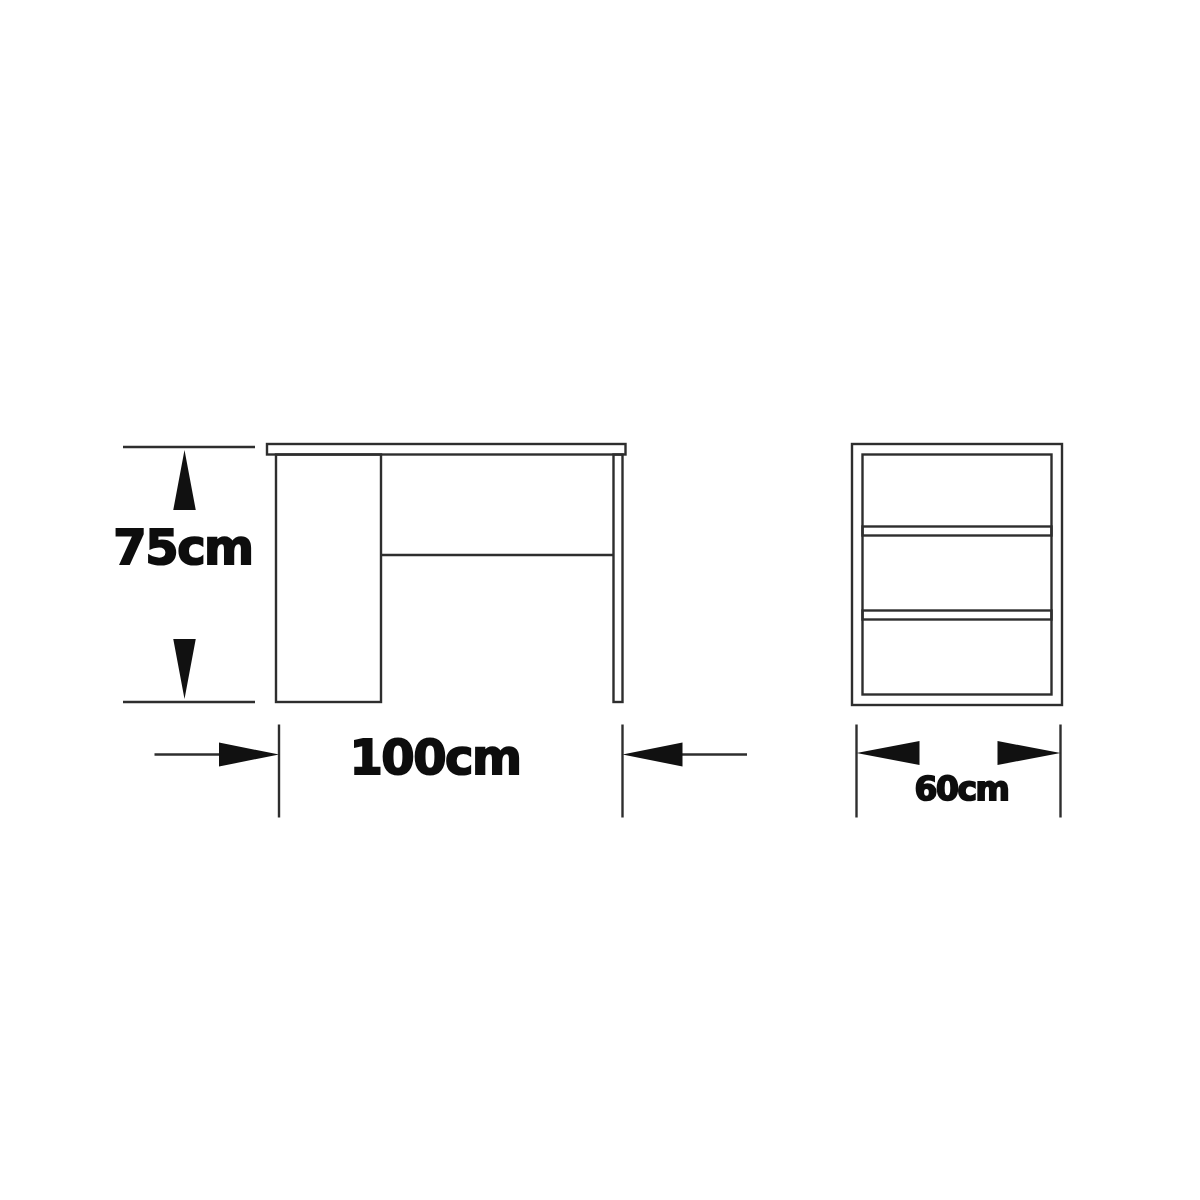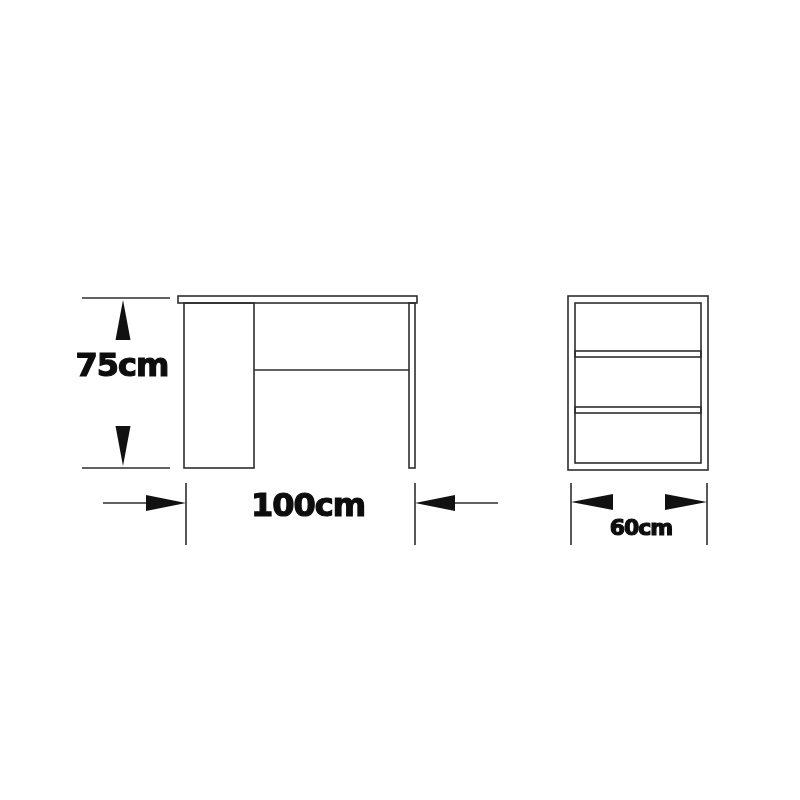--- a/index.html
+++ b/index.html
@@ -72,17 +72,17 @@
       <polygon points="186,503 146,495 146,511"></polygon>
       <polygon points="415,503 455,495 455,511"></polygon>
 
       <polygon points="571,502 613,494 613,510"></polygon>
       <polygon points="707,502 665,494 665,510"></polygon>
     </g>
   </svg>
 
   <div class="dim-label h75" style="left:122px; top:365px;">75cm</div>
 
-  <div class="dim-label w100" style="left:308px; top:505px;">100cm</div>
+  <div class="dim-label w100" style="left:290px; top:505px;">100cm</div>
 
   <div class="dim-label d60" style="left:641px; top:527px;">60cm</div>
 
 </div>
 
 </body></html>

